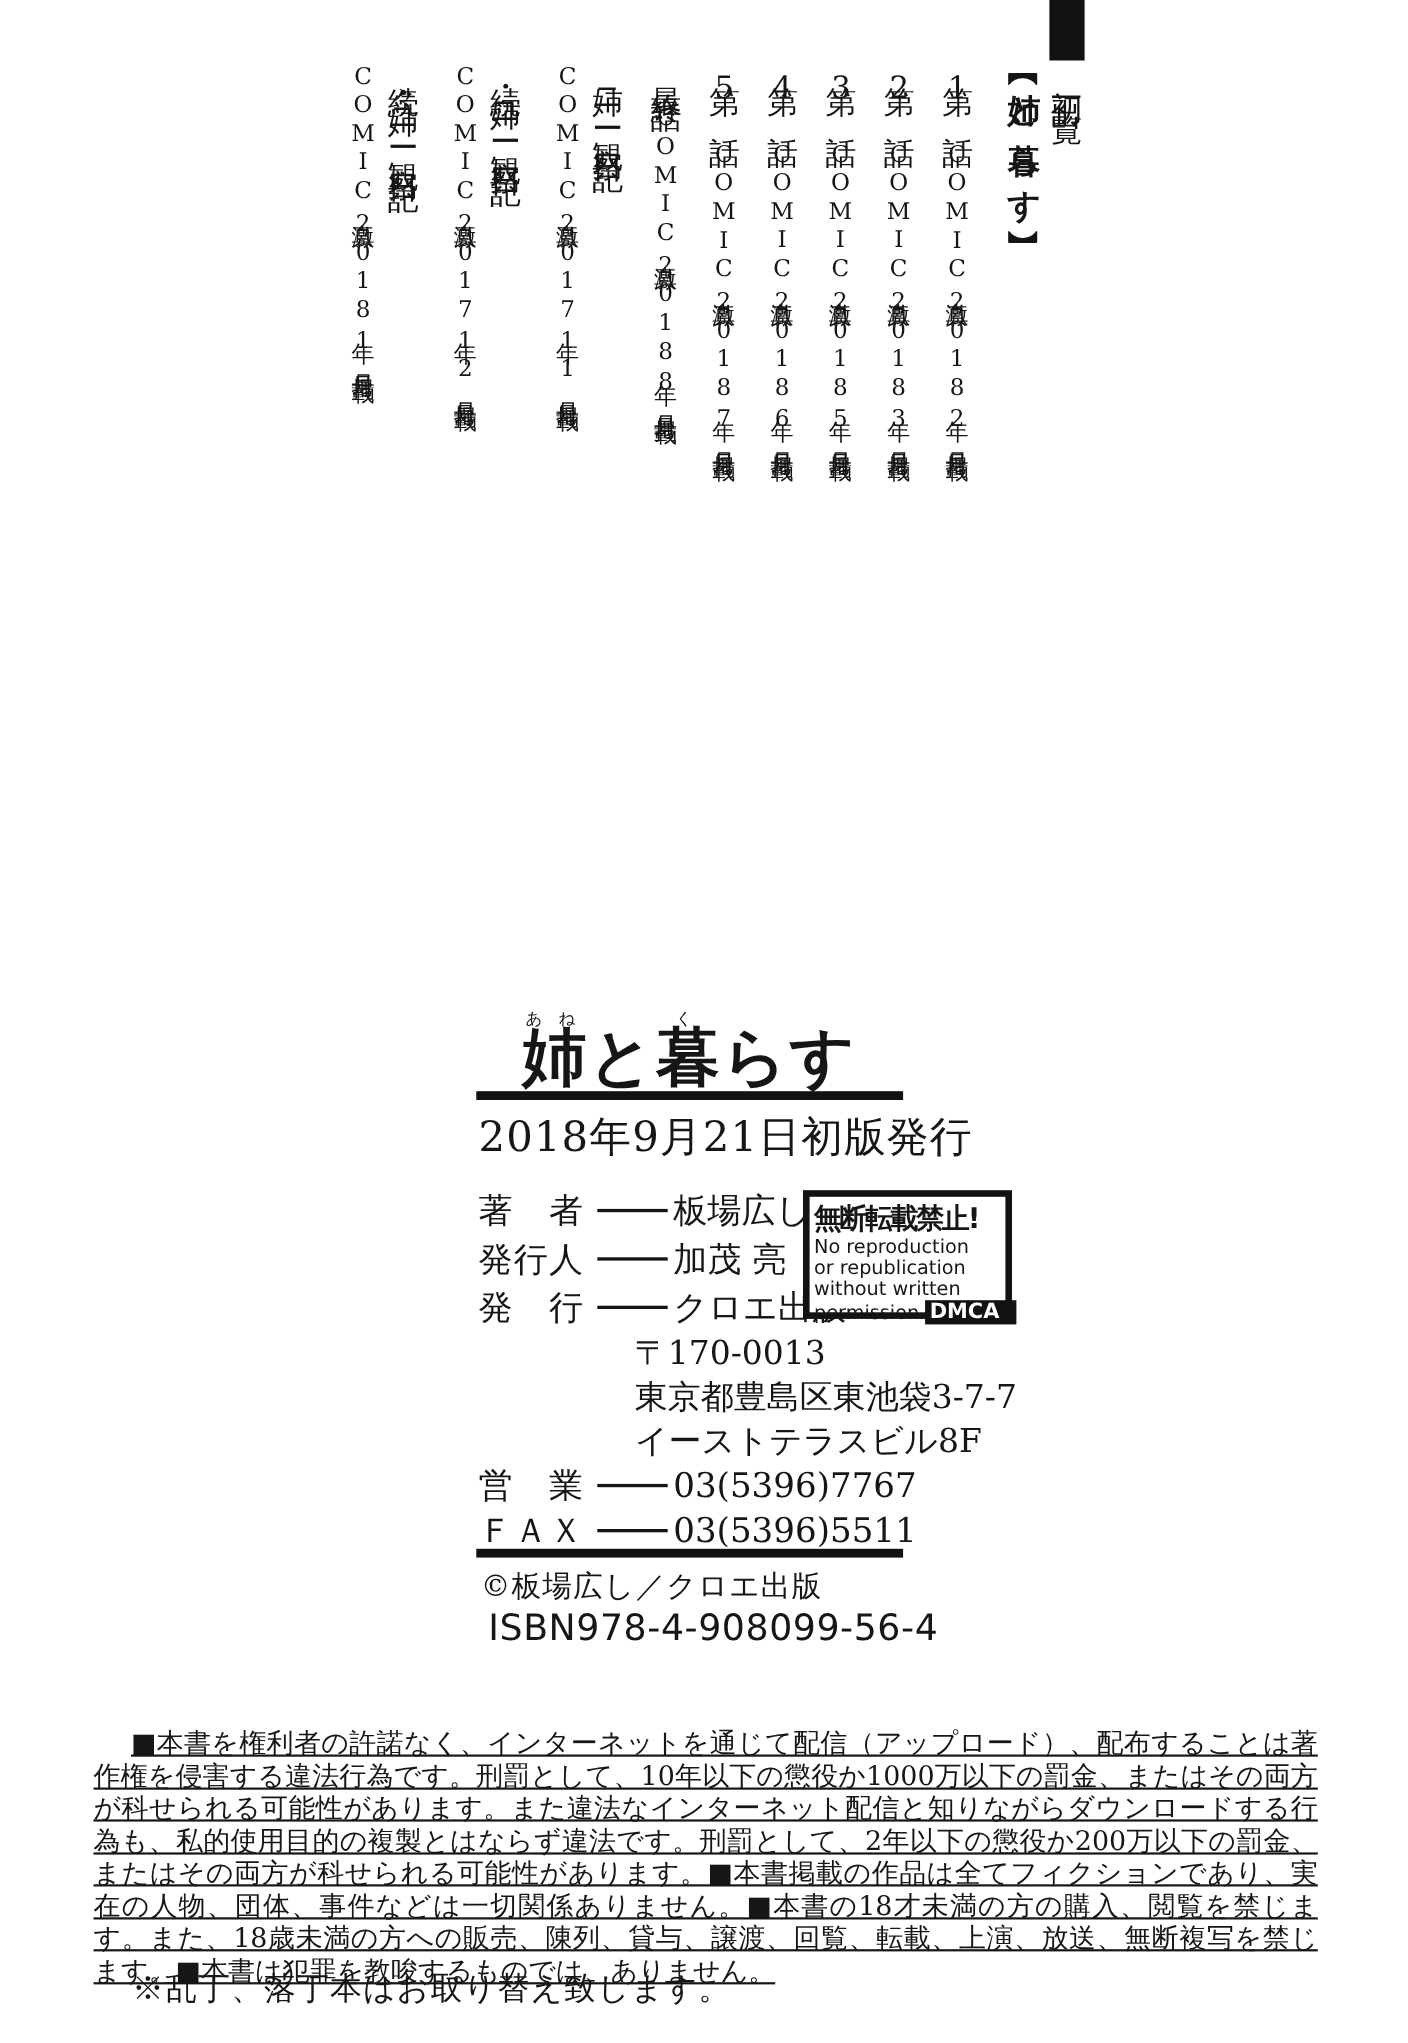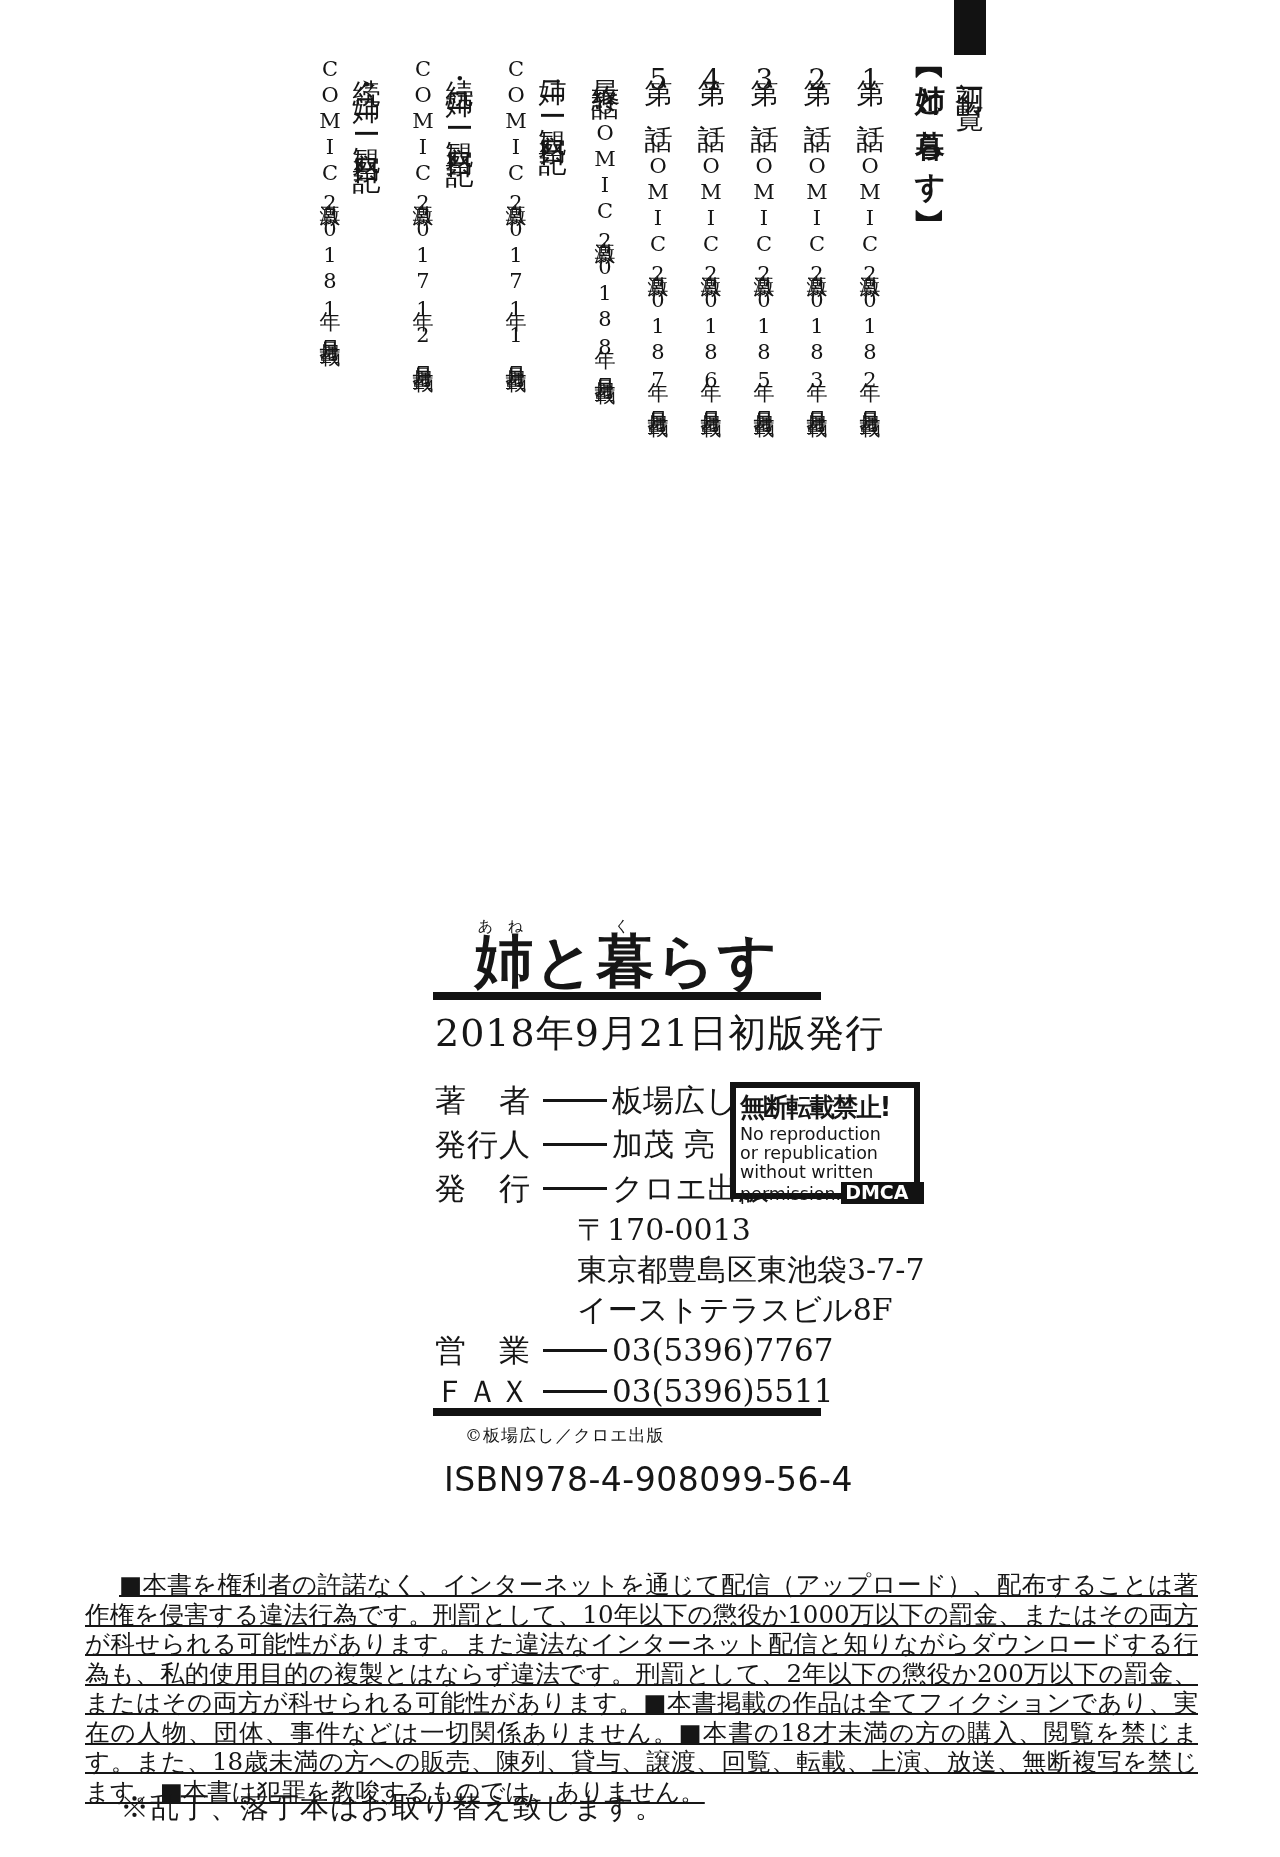--- a/index.html
+++ b/index.html
@@ -47,21 +47,21 @@
   
   #stamp{left:730px;top:1082px;width:190px;height:117px;background:#121212;box-sizing:border-box;padding:6px;}
   #stamp .inner{background:#ffffff;width:100%;height:100%;box-sizing:border-box;padding:2px 4px;}
   #stamp .jp{font-family:"DejaVu Sans","Liberation Sans",sans-serif;font-weight:900;
     font-size:26px;letter-spacing:-2px;white-space:nowrap;transform:scaleX(0.97);transform-origin:left;}
   #stamp .en{font-family:"DejaVu Sans","Liberation Sans",sans-serif;font-size:17.5px;line-height:19px;white-space:nowrap;}
   #stamp .lastrow{display:flex;align-items:flex-end;}
   #stamp .badge{font-family:"DejaVu Sans","Liberation Sans",sans-serif;background:#121212;color:#fff;
     font-weight:700;font-size:19px;padding:1px 16px 2px 4px;margin-left:auto;line-height:1;}
 
-  #copyright{left:437px;top:1424px;font-size:17px;letter-spacing:1px;margin-left:28px;}
+  #copyright{left:437px;top:1424px;font-size:27px;letter-spacing:1px;}
   #isbn{left:433px;top:1460px;width:420px;text-align:right;
     font-family:"DejaVu Sans","Liberation Sans",sans-serif;font-size:33px;letter-spacing:0.5px;}
 
   
   #legal{left:85px;top:1570px;width:1113px;font-size:24.5px;line-height:29.5px;
     text-align:justify;text-indent:34px;letter-spacing:0;text-decoration:underline;}
   #note{left:120px;top:1788px;font-size:29px;letter-spacing:1px;}
 </style>
 </head>
 <body>

